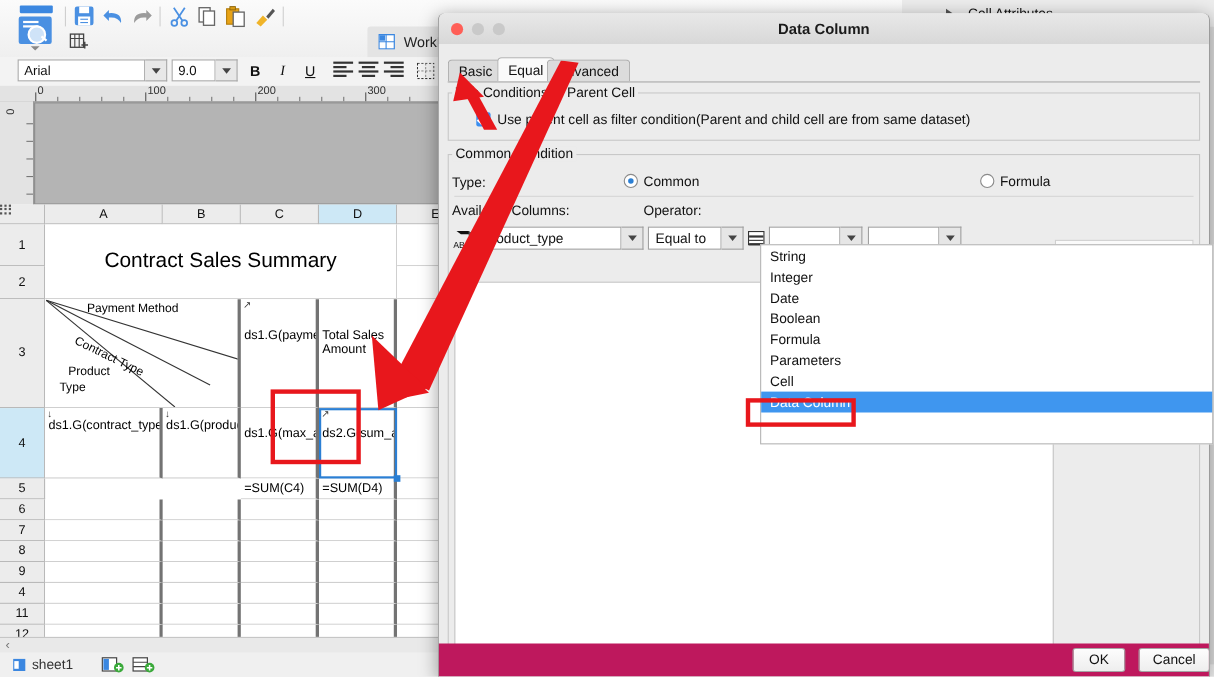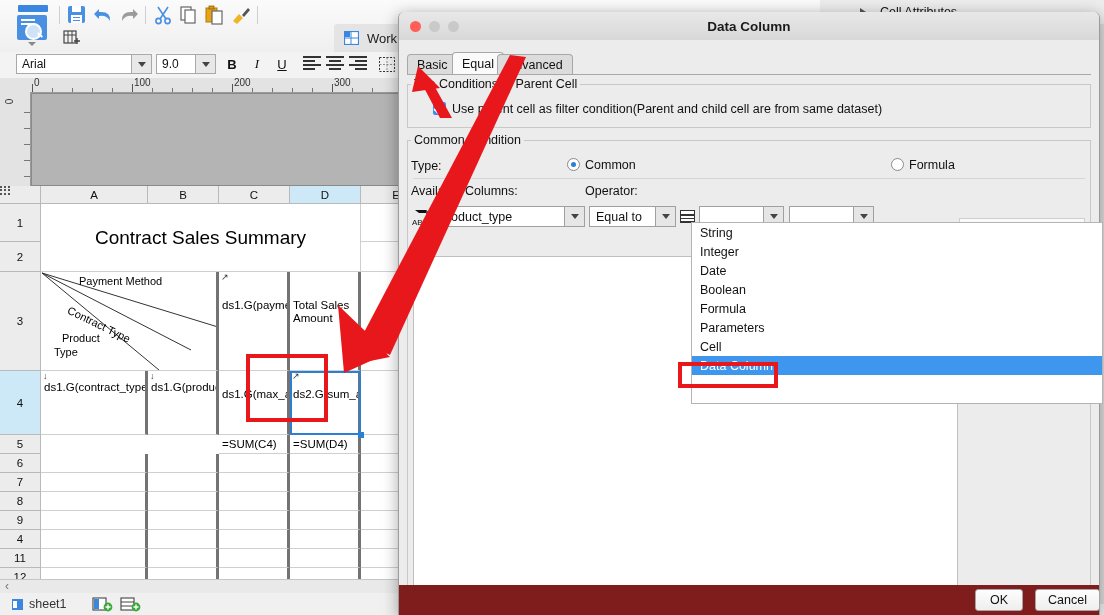--- a/index.html
+++ b/index.html
@@ -149,21 +149,21 @@
   #tableicon{position:absolute;width:15px;height:13px;border:1.5px solid #333;box-sizing:border-box;background:#fff;}
   #tableicon i{position:absolute;left:0;right:0;height:1.5px;background:#333;}
 
   #listarea{position:absolute;border:1px solid #c0c0c0;background:#fff;box-sizing:border-box;}
 
   
   #ddpopup{position:absolute;background:#fff;border:1px solid #b4b4b4;box-sizing:border-box;}
   .ddrow{position:relative;height:19px;font-size:12.5px;color:#111;display:flex;align-items:center;padding-left:8px;}
   .ddrow.sel{background:#3f96ef;color:#fff;}
 
-  #dlgfooter{position:absolute;left:0;top:573px;width:700px;height:30px;background:#7f1d1d;}
+  #dlgfooter{position:absolute;left:0;top:573px;width:700px;height:30px;background:#be185d;}
   .dbtn{position:absolute;top:4px;height:22px;min-width:48px;padding:0 12px;background:linear-gradient(#fdfdfd,#eeeeee);
      border:1px solid #a5a5a5;border-radius:3px;box-sizing:border-box;
      font-size:12.5px;color:#111;display:flex;align-items:center;justify-content:center;}
 
   
   .redbox{position:absolute;border:4px solid #e8171c;box-sizing:border-box;pointer-events:none;}
   #arrow{position:absolute;left:330px;top:55px;width:200px;height:330px;pointer-events:none;}
 </style>
 </head>
 <body>

